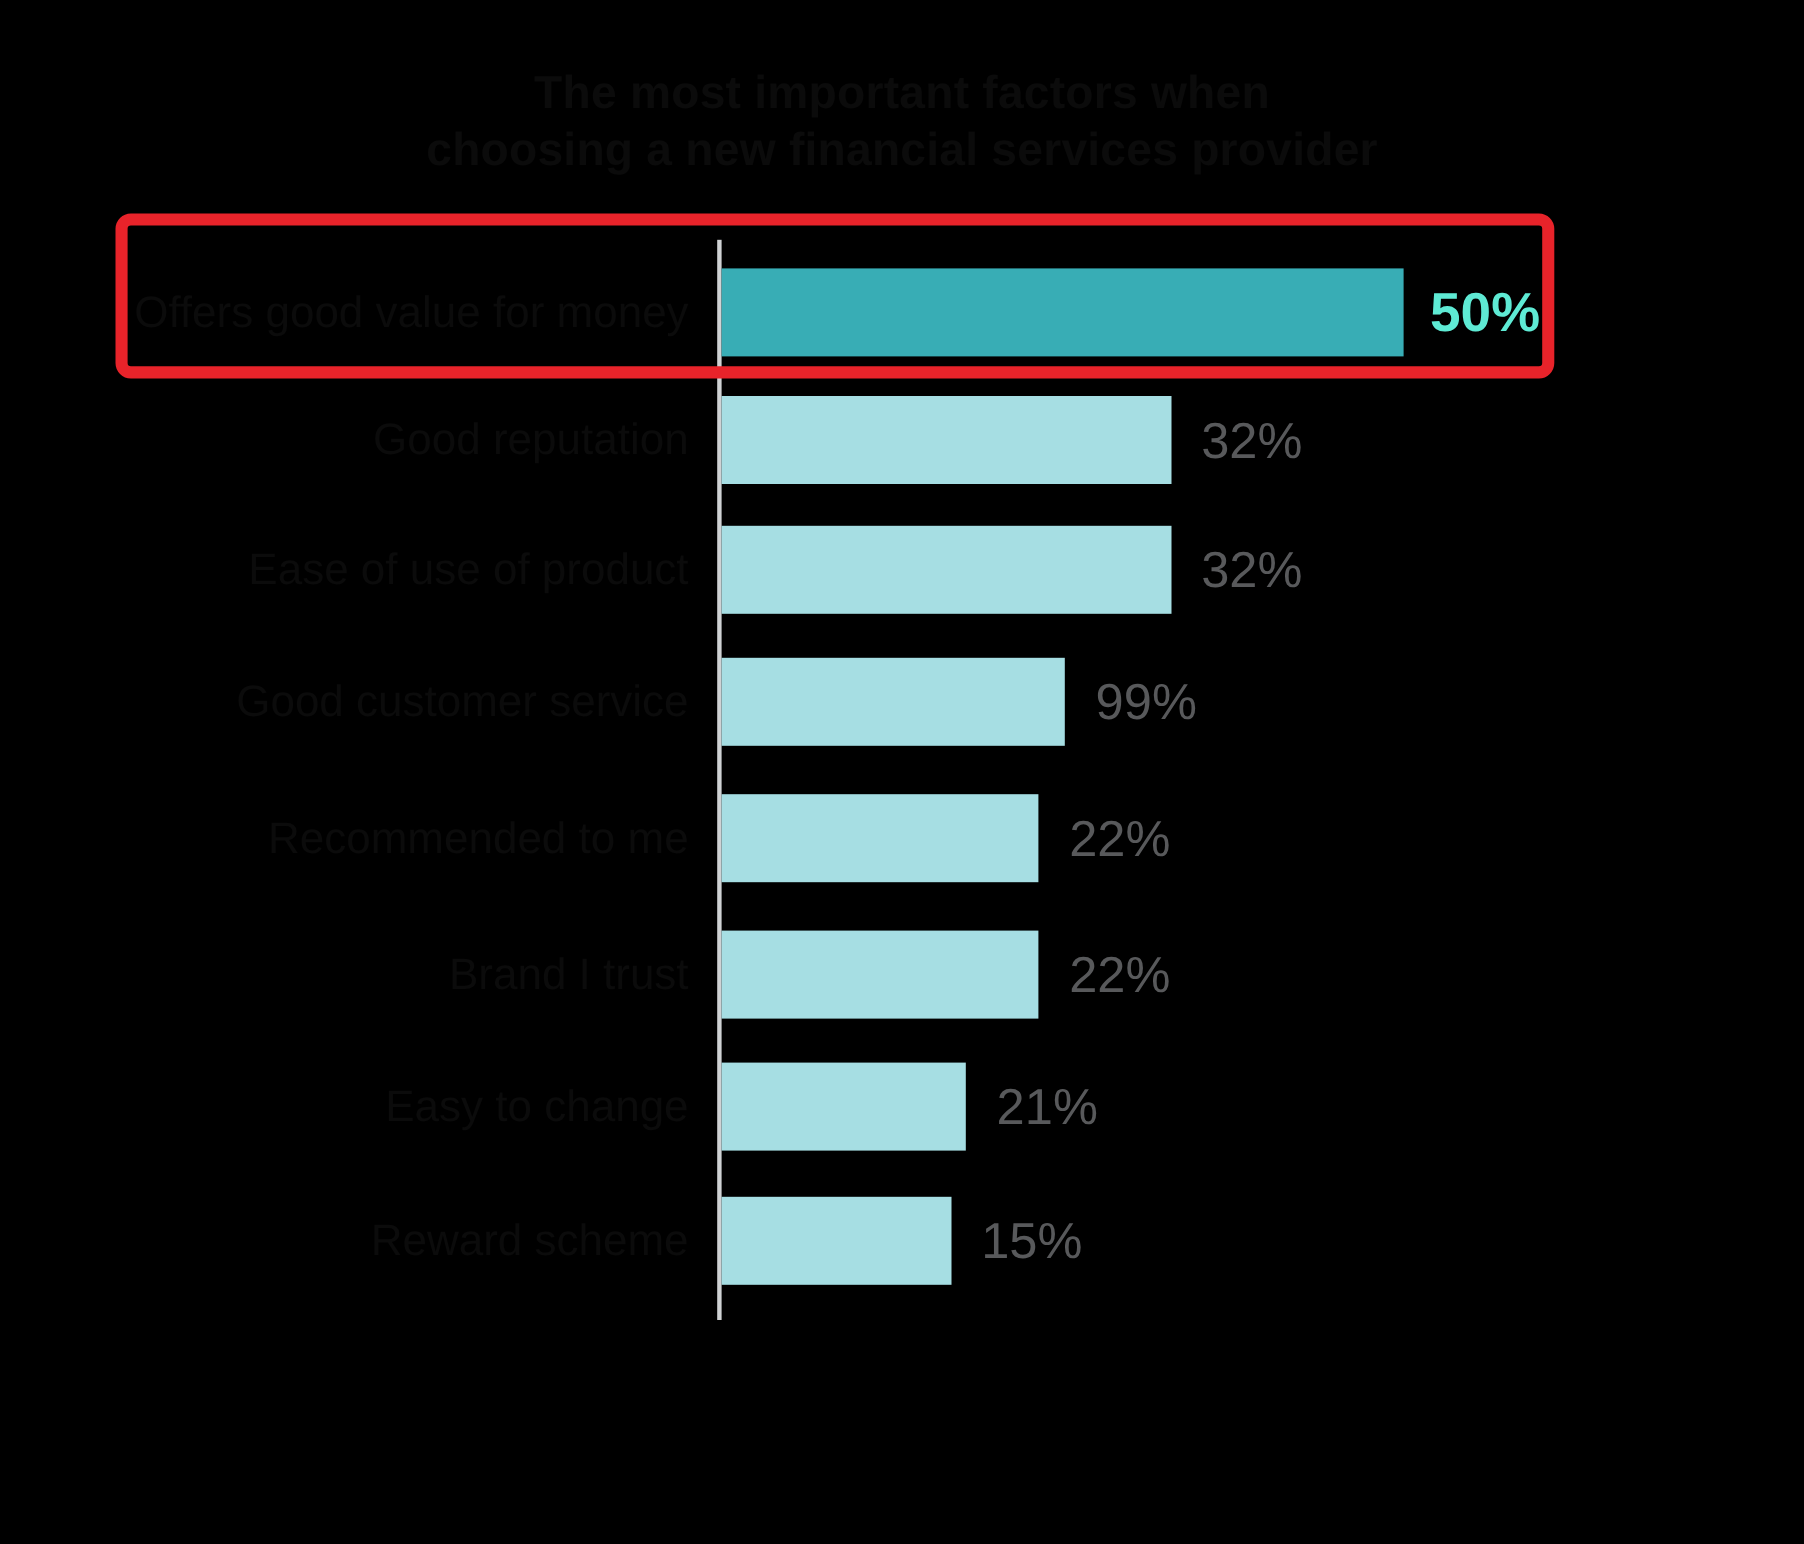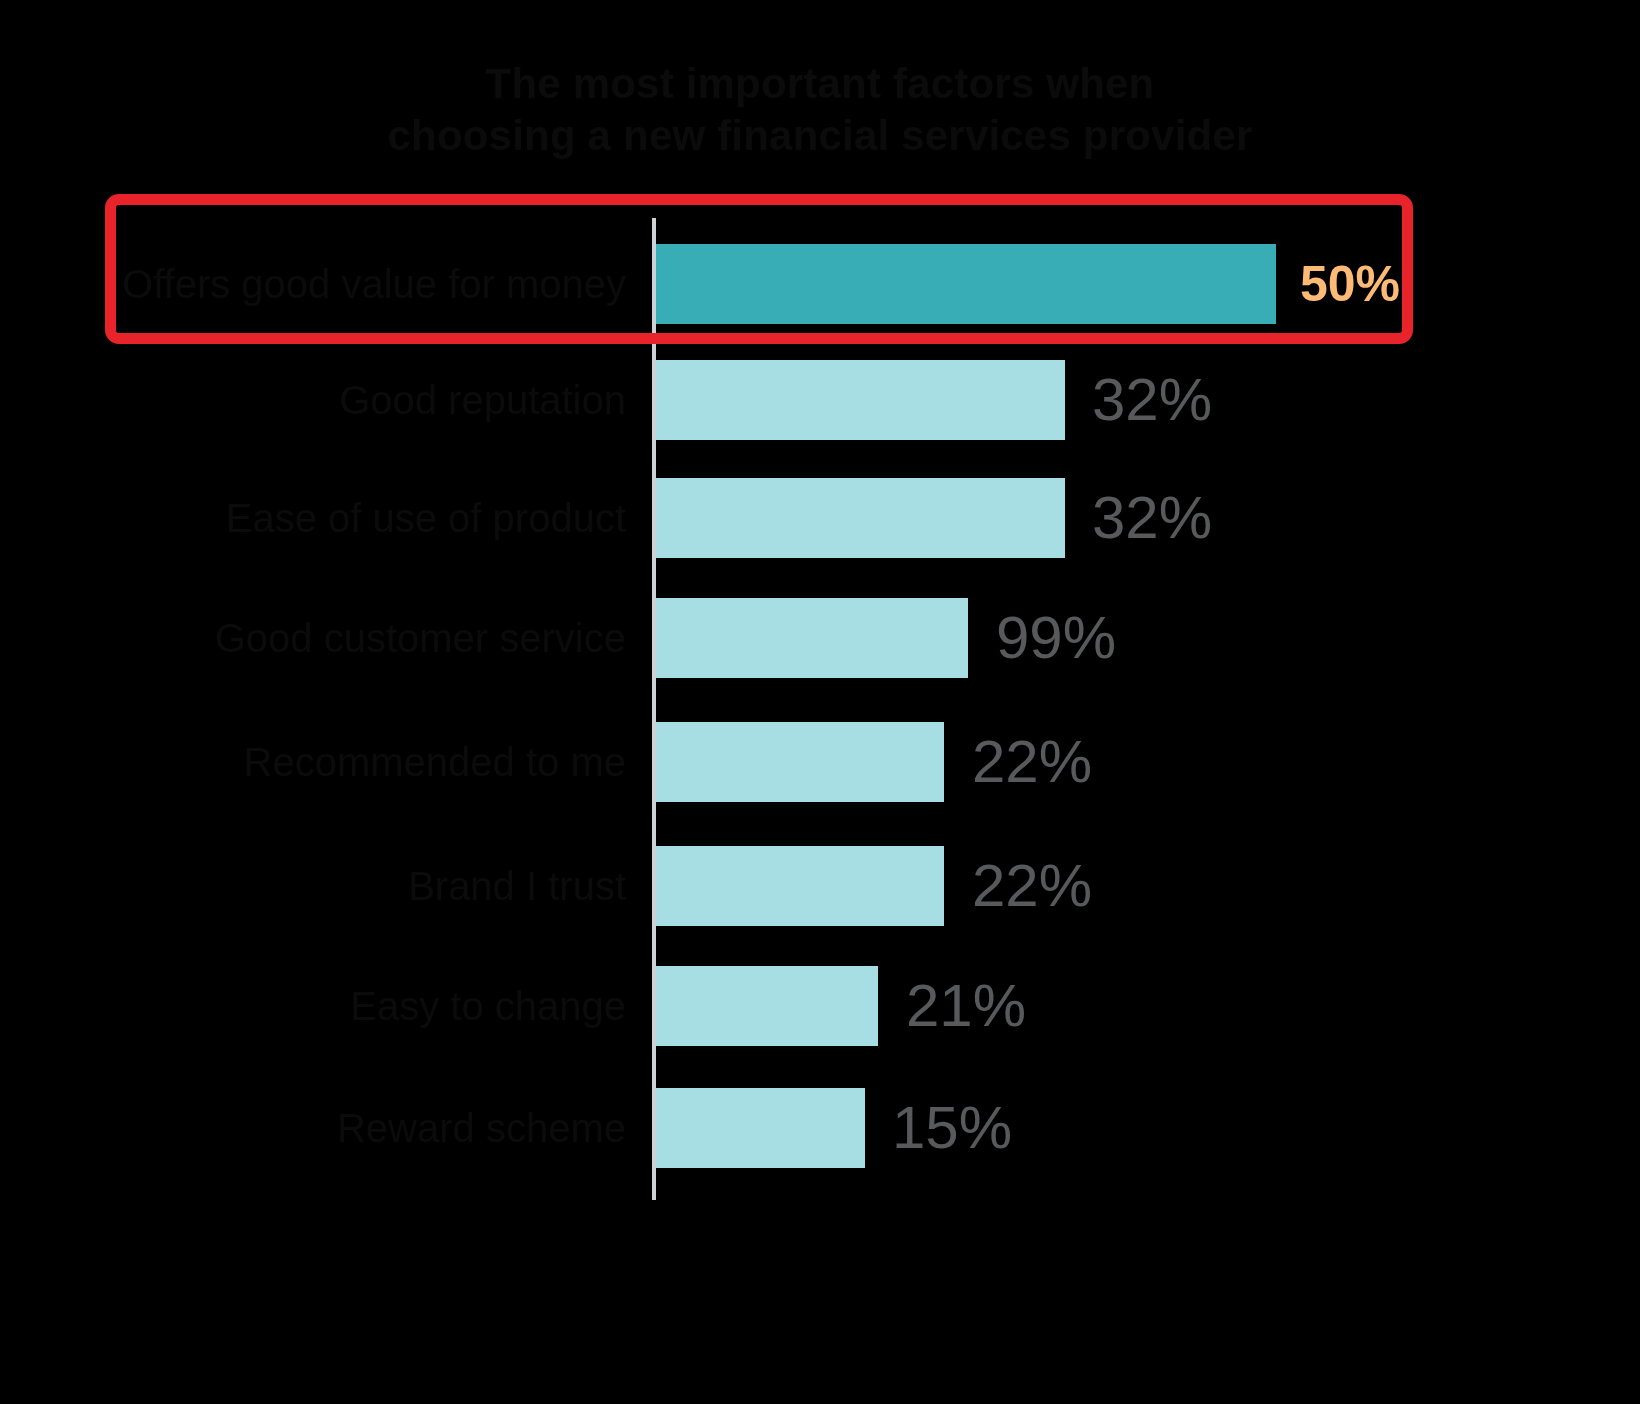--- a/index.html
+++ b/index.html
@@ -80,25 +80,25 @@
   .bar-row.highlighted .bar-rect {
     background: #38adb5;
   }
   .bar-value {
     position: absolute;
     top: 0;
     height: 80px;
     line-height: 80px;
     white-space: nowrap;
     color: #58595b;
-    font-size: 60px;
+    font-size: 46px;
     font-weight: 400;
   }
   .bar-row.highlighted .bar-value {
-    color: #fdba74;
+    color: #5eead4;
     font-weight: 700;
     font-size: 50px;
   }
 
   
   #highlight-box {
     position: absolute;
     left: 105px;
     top: 194px;
     width: 1308px;

